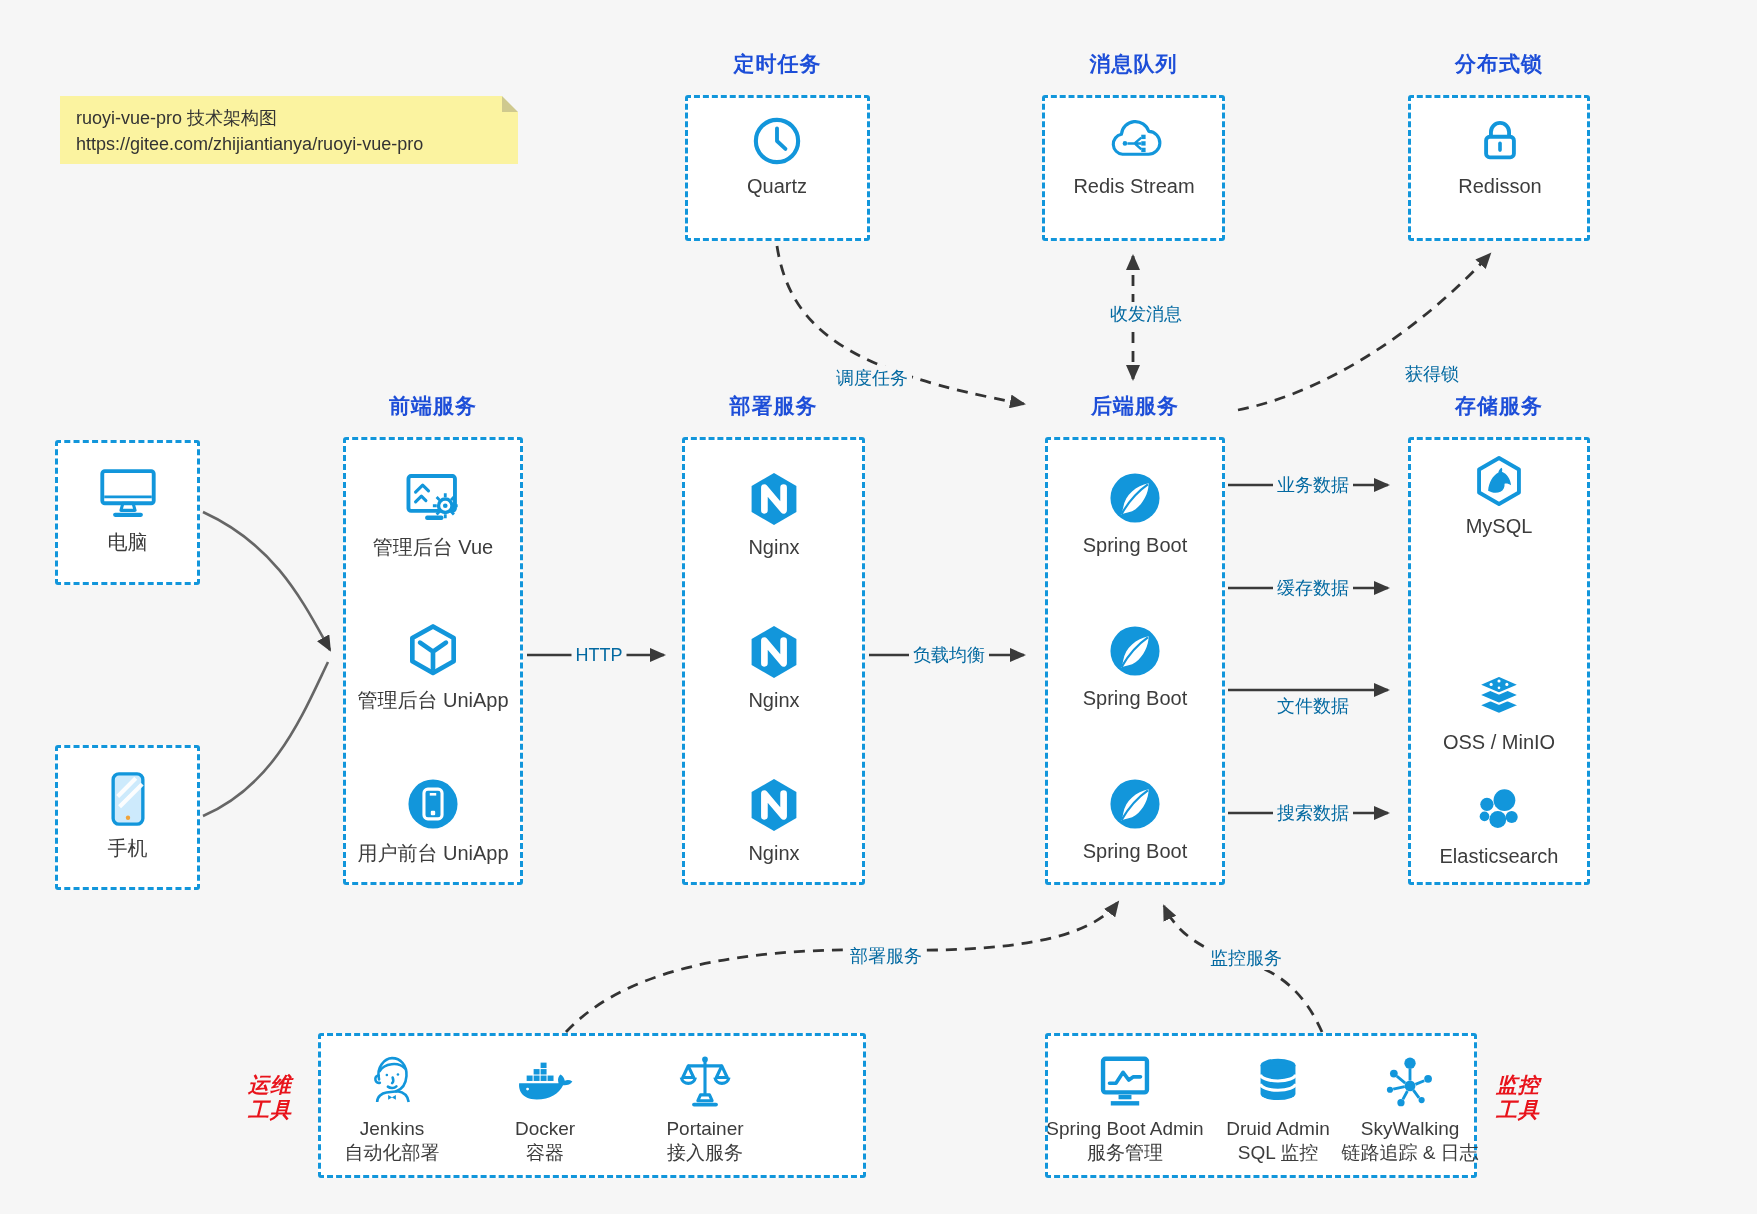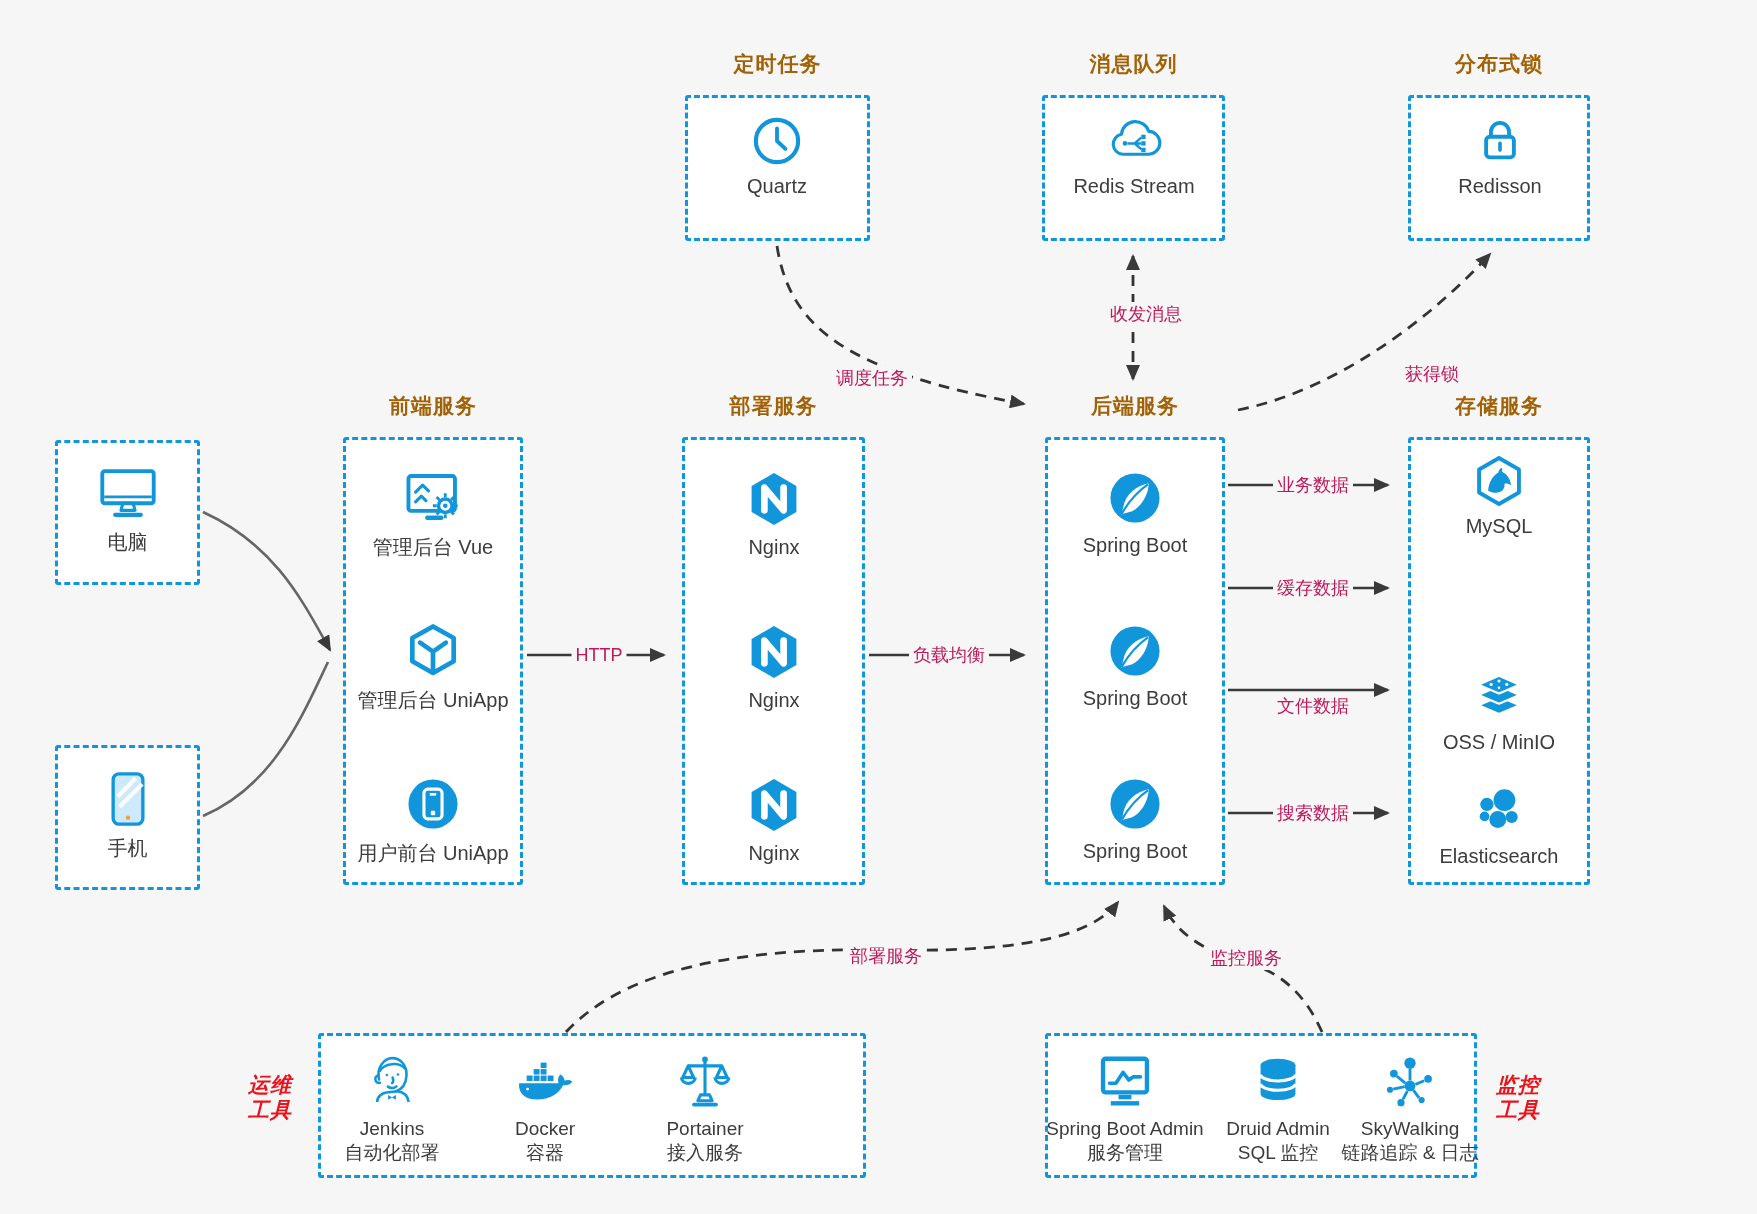--- a/index.html
+++ b/index.html
@@ -1,33 +1,38 @@
 <!DOCTYPE html>
 <html><head>
 <meta charset="utf-8">
 <style>
   html,body{margin:0;padding:0;background:#f6f6f6;font-family:"Liberation Sans","DejaVu Sans",sans-serif;}
   #canvas{position:relative;width:1757px;height:1214px;background:#f6f6f6;overflow:hidden;}
   .panel{position:absolute;background:#fff;border:3px dashed #1296db;border-radius:3px;box-sizing:border-box;z-index:1;}
-  .gtitle{position:absolute;text-align:center;font-weight:bold;font-size:21px;color:#a16207;z-index:3;letter-spacing:1px;}
+  .gtitle{position:absolute;text-align:center;font-weight:bold;font-size:21px;color:#1d4ed8;z-index:3;letter-spacing:1px;}
   .sidelabel{position:absolute;text-align:center;font-weight:bold;font-size:21px;color:#e8131b;line-height:1.2;z-index:3;letter-spacing:1px;font-style:italic;}
   .node{position:absolute;text-align:center;z-index:2;}
   .node svg{display:block;margin:0 auto;}
   .nlabel{margin-top:5px;font-size:20px;color:#3c3c3c;}
   .nlabel2{margin-top:4px;font-size:19px;color:#3c3c3c;line-height:1.25;}
   .overlay{position:absolute;left:0;top:0;z-index:2;pointer-events:none;}
-  .alabel{position:absolute;transform:translate(-50%,-50%);font-size:18px;color:#be185d;background:#f6f6f6;padding:0 4px;white-space:nowrap;z-index:4;}
+  .alabel{position:absolute;transform:translate(-50%,-50%);font-size:18px;color:#0369a1;background:#f6f6f6;padding:0 4px;white-space:nowrap;z-index:4;}
   .note{position:absolute;left:60px;top:96px;width:458px;height:68px;background:#fbf3a0;box-sizing:border-box;padding:9px 16px;font-size:18px;color:#333;line-height:1.45;z-index:3;}
   .note .fold{position:absolute;top:0;right:0;width:0;height:0;border-top:16px solid #f6f6f6;border-left:16px solid #cfc98e;}
 </style>
 </head>
 <body>
 
 <div id="canvas">
 
+  <div class="note">
+    <span class="fold"></span>
+    <div>ruoyi-vue-pro 技术架构图</div>
+    <div>https://gitee.com/zhijiantianya/ruoyi-vue-pro</div>
+  </div>
 
   <svg class="overlay" width="1757" height="1214">
     <defs>
       <marker id="ah" markerUnits="userSpaceOnUse" markerWidth="18" markerHeight="14" refX="14" refY="7" orient="auto-start-reverse">
         <path d="M0,0 L16,7 L0,14 Z" fill="#3a3a3a"></path>
       </marker>
     </defs>
     <g fill="none">
       <path d="M203 512 C275 545 302 600 330 650" stroke="#666" stroke-width="2.6" marker-end="url(#ah)"></path>
       <path d="M203 816 C275 785 303 714 328 662" stroke="#666" stroke-width="2.6"></path>

